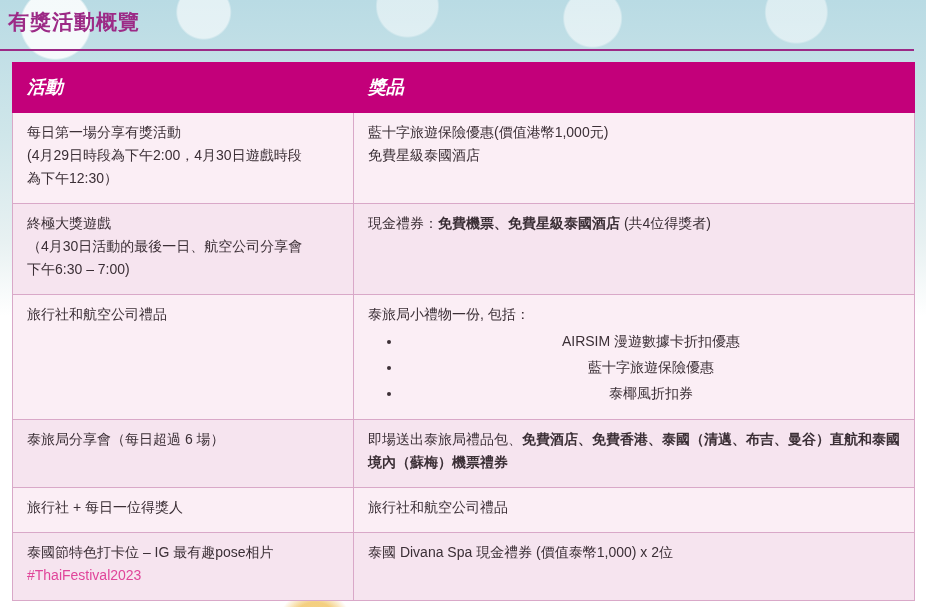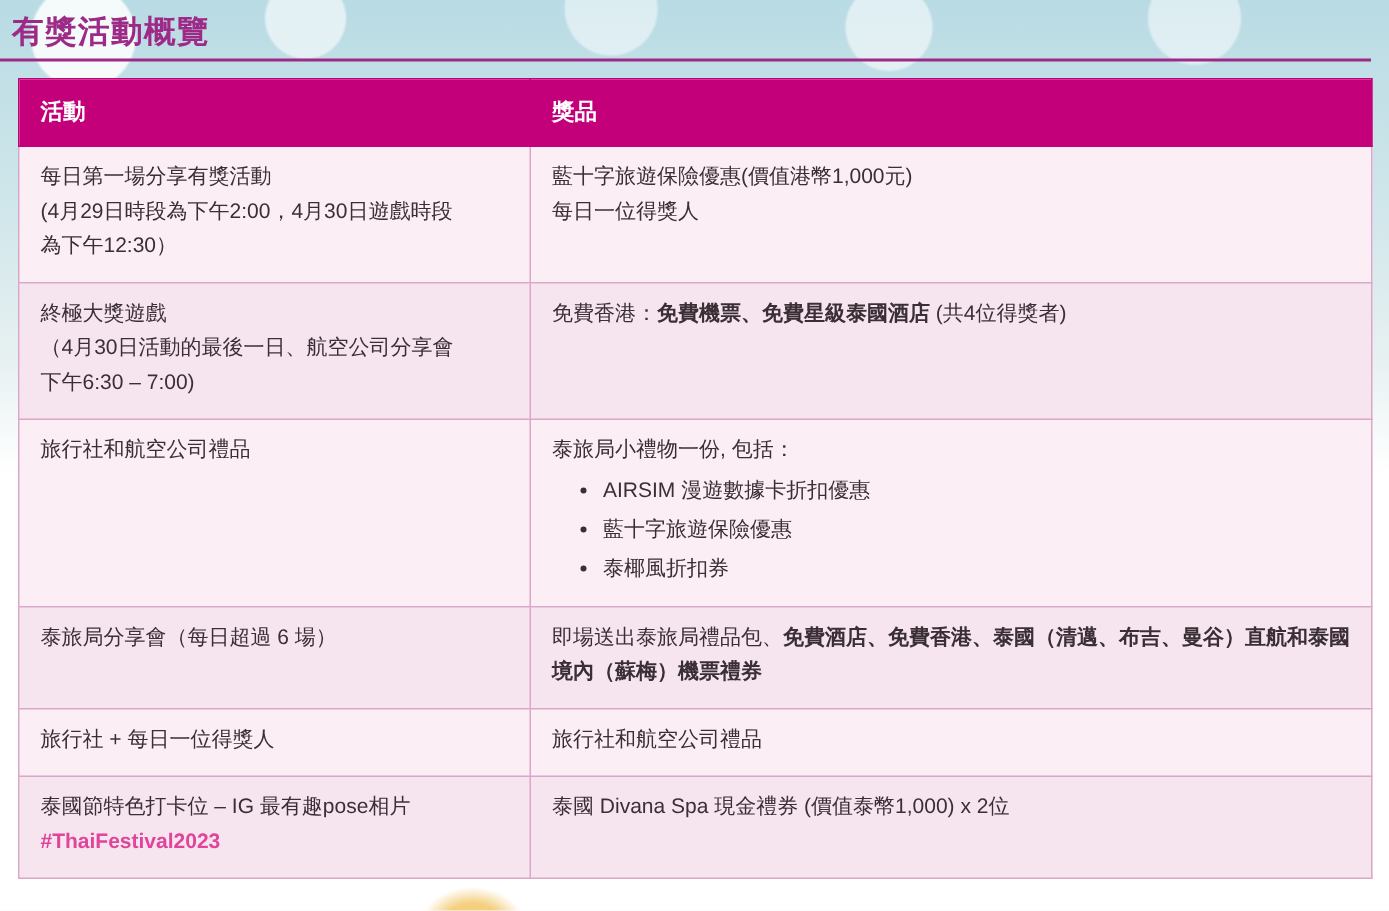--- a/index.html
+++ b/index.html
@@ -37,21 +37,21 @@
     z-index: 1;
   }
   .content {
     position: relative;
     z-index: 2;
     padding: 0;
   }
   .title-wrap {
     position: relative;
     margin: 0;
-    padding: 9px 0 6px 8px;
+    padding: 9px 0 16px 8px;
     border-radius: 15px;
   }
   .page-title {
     font-size: 21px;
     line-height: 26px;
     font-weight: bold;
     color: #9c2a86;
     letter-spacing: 1px;
     display: inline-block;
   }
@@ -69,53 +69,55 @@
     margin: 11px 0 0 12px;
     table-layout: fixed;
     background: #fdf4f9;
   }
   table.prize-table col.c1 { width: 341px; }
   table.prize-table col.c2 { width: 561px; }
   table.prize-table th {
     background: #c3007a;
     color: #ffffff;
     text-align: left;
-    font-size: 15px;
+    font-size: 18px;
     font-weight: bold;
     padding: 12px 14px 13px 14px;
     border: 1px solid #c3007a;
     vertical-align: middle;
+    font-style: italic;
   }
   table.prize-table td {
     border: 1px solid #d9a8c8;
     padding: 8px 14px 13px 14px;
     font-size: 14px;
     line-height: 23px;
     color: #3b2f36;
     vertical-align: top;
     background: #fbeef5;
   }
   table.prize-table tr.alt td {
     background: #f6e4ef;
   }
   .cell-line { display: block; }
   .b { font-weight: bold; margin-top: 46px; }
   .hashtag {
     color: #e0459a;
-    font-weight: bold;
+    font-weight: normal;
   }
   ul.prize-list {
     margin: 2px 0 0 0;
     padding-left: 34px;
     list-style: disc;
   }
   ul.prize-list li {
     margin: 0;
     padding: 1px 0 1px 0;
     line-height: 24px;
+    text-align: center;
   }
 </style>
 </head>
 <body>
 
 <div class="page-bg"></div>
 <div class="bottom-deco"></div>
 
 <div class="content">
 
@@ -138,32 +140,32 @@
     <tbody>
 
       <tr>
         <td>
           <span class="cell-line">每日第一場分享有獎活動</span>
           <span class="cell-line">(4月29日時段為下午2:00，4月30日遊戲時段</span>
           <span class="cell-line">為下午12:30）</span>
         </td>
         <td>
           <span class="cell-line">藍十字旅遊保險優惠(價值港幣1,000元)</span>
-          <span class="cell-line">每日一位得獎人</span>
+          <span class="cell-line">免費星級泰國酒店</span>
         </td>
       </tr>
 
       <tr class="alt">
         <td>
           <span class="cell-line">終極大獎遊戲</span>
           <span class="cell-line">（4月30日活動的最後一日、航空公司分享會</span>
           <span class="cell-line">下午6:30 – 7:00)</span>
         </td>
         <td>
-          <span>免費香港：</span><span class="b">免費機票、免費星級泰國酒店</span><span> (共4位得獎者)</span>
+          <span>現金禮券：</span><span class="b">免費機票、免費星級泰國酒店</span><span> (共4位得獎者)</span>
         </td>
       </tr>
 
       <tr>
         <td>
           <span class="cell-line">旅行社和航空公司禮品</span>
         </td>
         <td>
           <span class="cell-line">泰旅局小禮物一份, 包括：</span>
           <ul class="prize-list">

